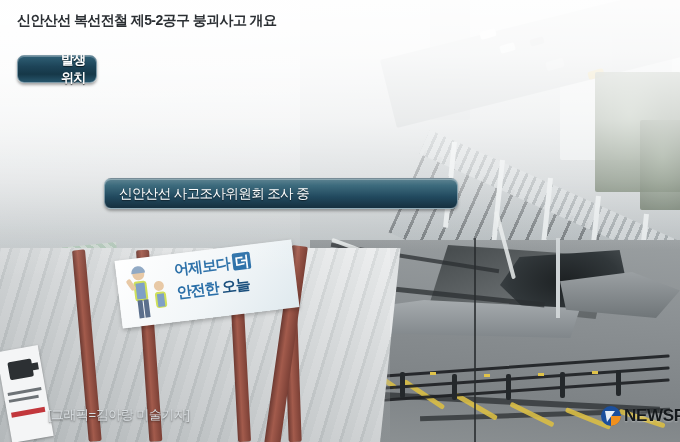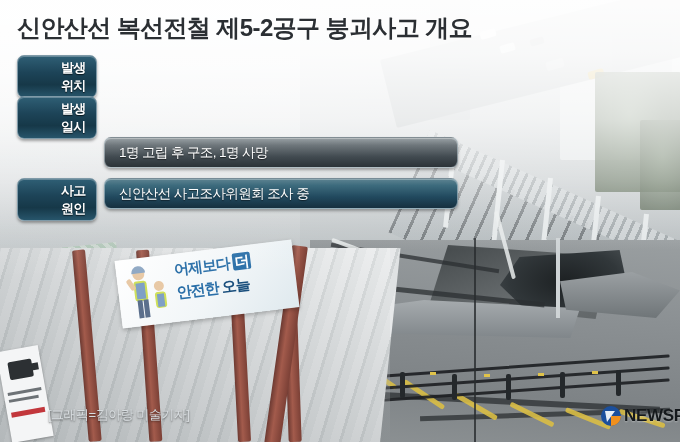--- a/index.html
+++ b/index.html
@@ -145,29 +145,29 @@
   }
   .fade-l{
     position:absolute;left:0;top:0;width:300px;height:280px;
     background:linear-gradient(180deg,rgba(255,255,255,.55),rgba(255,255,255,0));
     pointer-events:none;
   }
 
   
   .title{
     position:absolute;left:17px;top:12px;
-    font-size:24px;font-weight:bold;color:#2b2f33;letter-spacing:-0.6px;
+    font-size:14px;font-weight:bold;color:#2b2f33;letter-spacing:-0.6px;
     text-shadow:0 1px 2px rgba(255,255,255,.85);
     white-space:nowrap;
   }
 
   .table{position:absolute;left:0;top:55px;width:680px;}
   .row{position:relative;height:41px;}
   .label-box{
-    position:absolute;left:17px;top:0;width:80px;height:43px;
+    position:absolute;left:17px;top:0;width:80px;height:28px;
     border-radius:7px;
     background:linear-gradient(180deg,#2f5f75 0%,#1d4458 40%,#163848 70%,#27556b 100%);
     border:1px solid #7f9aa8;
     box-shadow:0 2px 3px rgba(0,0,0,.35), inset 0 1px 0 rgba(255,255,255,.28);
     display:flex;align-items:center;justify-content:center;padding-left:43px;
   }
   .label-box span{
     font-size:13px;font-weight:bold;color:#ffffff;letter-spacing:-0.8px;
     text-shadow:0 1px 1px rgba(0,0,0,.65);
   }
@@ -312,36 +312,27 @@
 
   <div class="table">
 
     <div class="row">
       <div class="label-box">
         <span>발생 위치</span>
       </div>
     </div>
 
     <div class="row">
-      <div class="label-box">
-        <span>발생 일시</span>
-      </div>
     </div>
 
 
     <div class="row">
-      <div class="value-box grey">
-        <span>1명 고립 후 구조, 1명 사망</span>
-      </div>
     </div>
 
     <div class="row">
-      <div class="label-box">
-        <span>사고 원인</span>
-      </div>
       <div class="value-box">
         <span>신안산선 사고조사위원회 조사 중</span>
       </div>
     </div>
 
   </div>
 
   <div class="credit">[그래픽=김아랑 미술기자]</div>
 
   <div class="logo">

